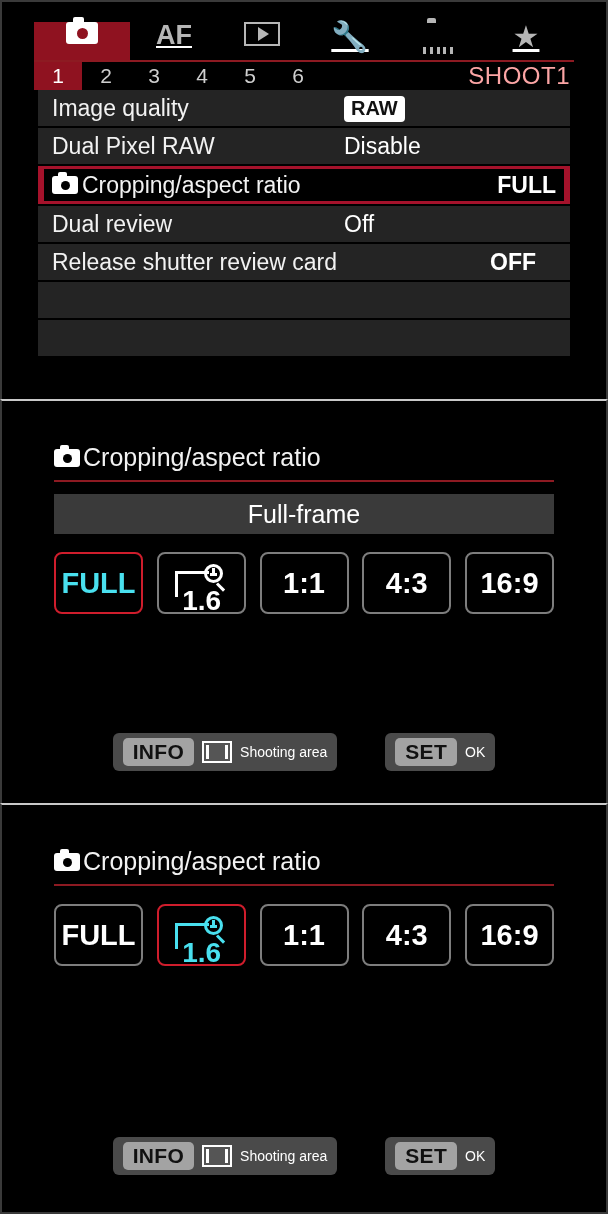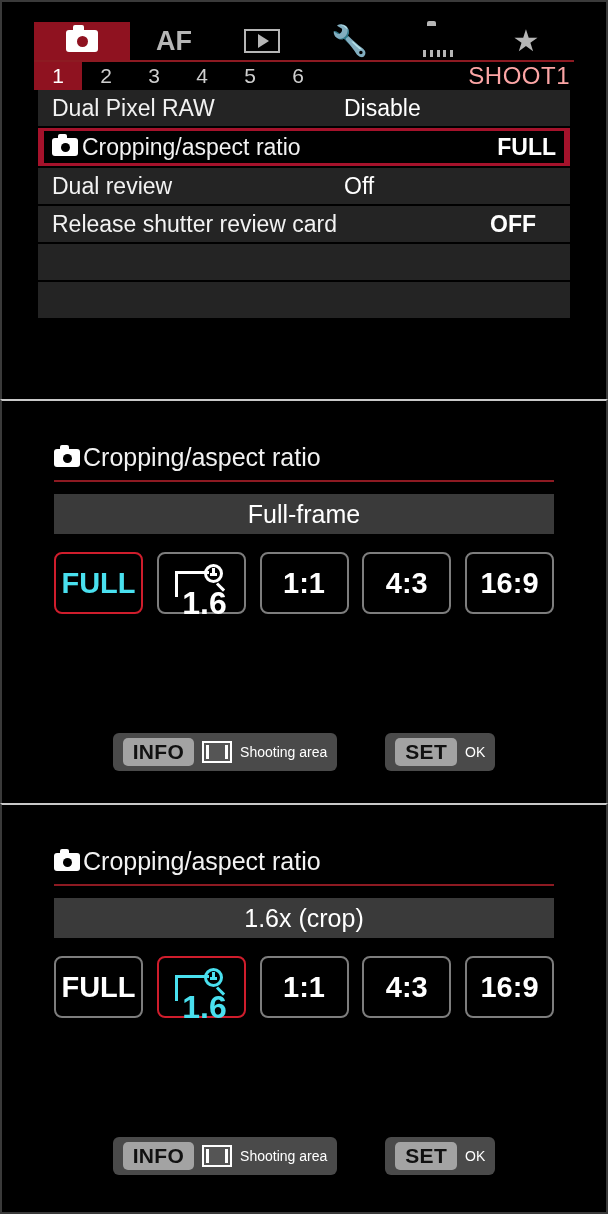--- a/index.html
+++ b/index.html
@@ -51,23 +51,23 @@
   }
   .tab-icons {
     display: flex;
     height: 38px;
     align-items: flex-end;
   }
   .tab {
     flex: 0 0 auto;
     height: 38px;
     display: flex;
-    align-items: center;
     justify-content: center;
     box-sizing: border-box;
+    text-decoration: underline;
   }
   .tab.active {
     background: #8f1220;
   }
   .tab-shoot   { width: 96px; }
   .tab-af      { width: 88px; }
   .tab-play    { width: 88px; }
   .tab-wrench  { width: 88px; }
   .tab-cfn     { width: 88px; }
   .tab-star    { width: 88px; }
@@ -310,21 +310,21 @@
     width: 34px;
     height: 26px;
     border-left: 3px solid currentColor;
     border-top: 3px solid currentColor;
     box-sizing: border-box;
   }
   .icon16 .one6 {
     position: absolute;
     left: 9px;
     top: 24px;
-    font-size: 32px;
+    font-size: 28px;
     font-weight: bold;
     line-height: 1;
     color: currentColor;
   }
   .icon16 .mag {
     position: absolute;
     right: 6px;
     top: 1px;
     width: 19px;
     height: 19px;
@@ -465,20 +465,26 @@
         <span class="num">4</span>
         <span class="num">5</span>
         <span class="num">6</span>
         <span class="num-spacer"></span>
         <span class="shoot-label">SHOOT1</span>
       </div>
     </div>
 
     <div class="menu-list">
 
+      <div class="menu-row">
+        <span class="menu-label">Image quality</span>
+        <span class="menu-value">
+          <span class="badge-raw">RAW</span>
+        </span>
+      </div>
 
       <div class="menu-row">
         <span class="menu-label">Dual Pixel RAW</span>
         <span class="menu-value">Disable</span>
       </div>
 
       <div class="menu-row selected">
         <div class="sel-inner">
           <span class="menu-label">
             <span class="cam small on-black"></span>
@@ -554,21 +560,20 @@
   </div>
 
   <div class="panel" id="panel-crop">
 
     <div class="detail-title">
       <span class="cam small on-black"></span>
       <span>Cropping/aspect ratio</span>
     </div>
     <div class="detail-rule"></div>
 
-    <div class="detail-current">1.6x (crop)</div>
 
     <div class="option-row">
       <div class="opt">
         <span>FULL</span>
       </div>
       <div class="opt selected">
         <span class="icon16">
           <span class="bracket"></span>
           <span class="one6">1.6</span>
           <span class="mag"></span>

